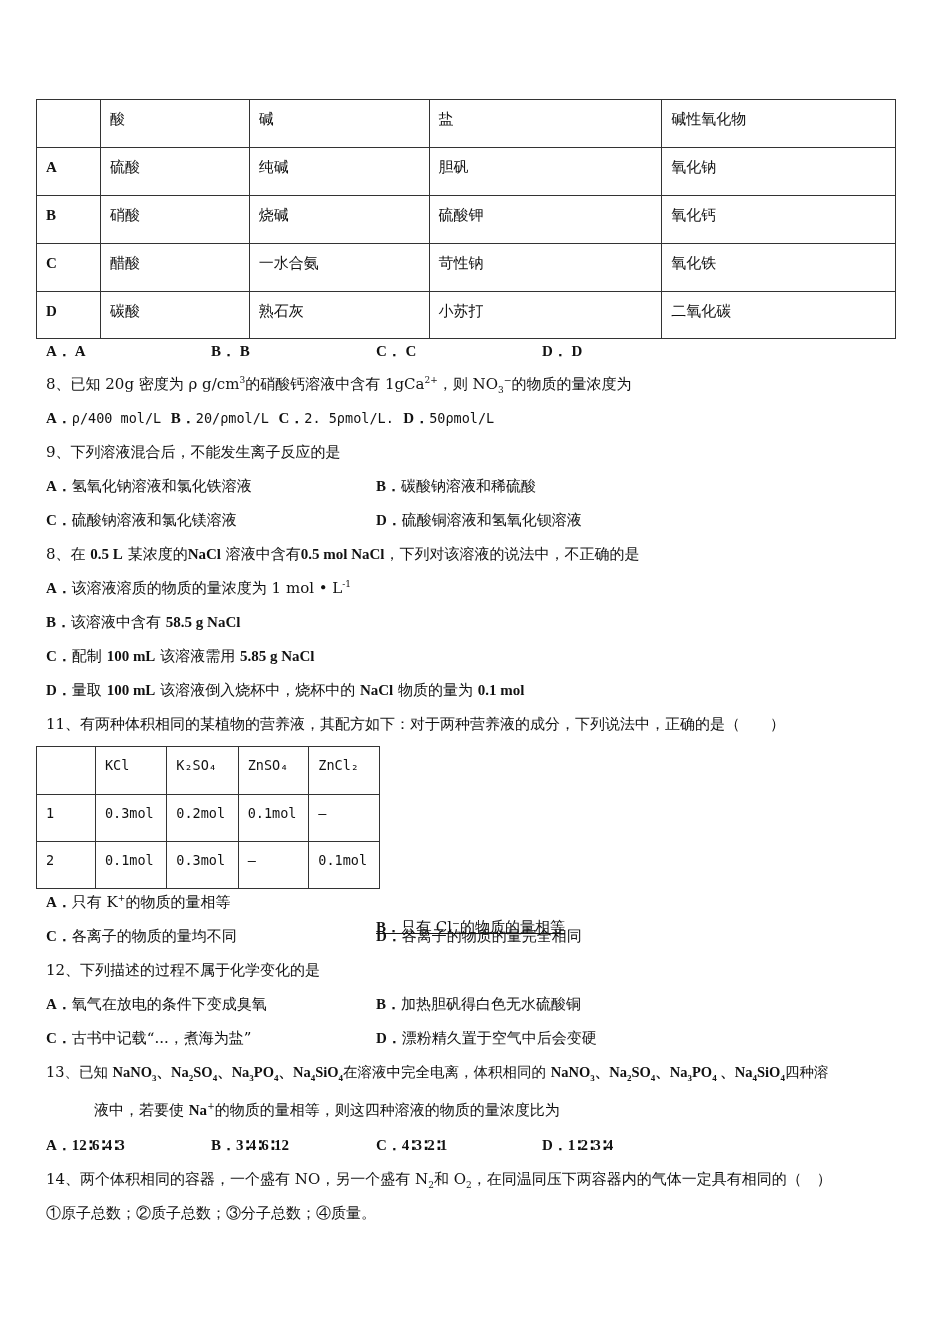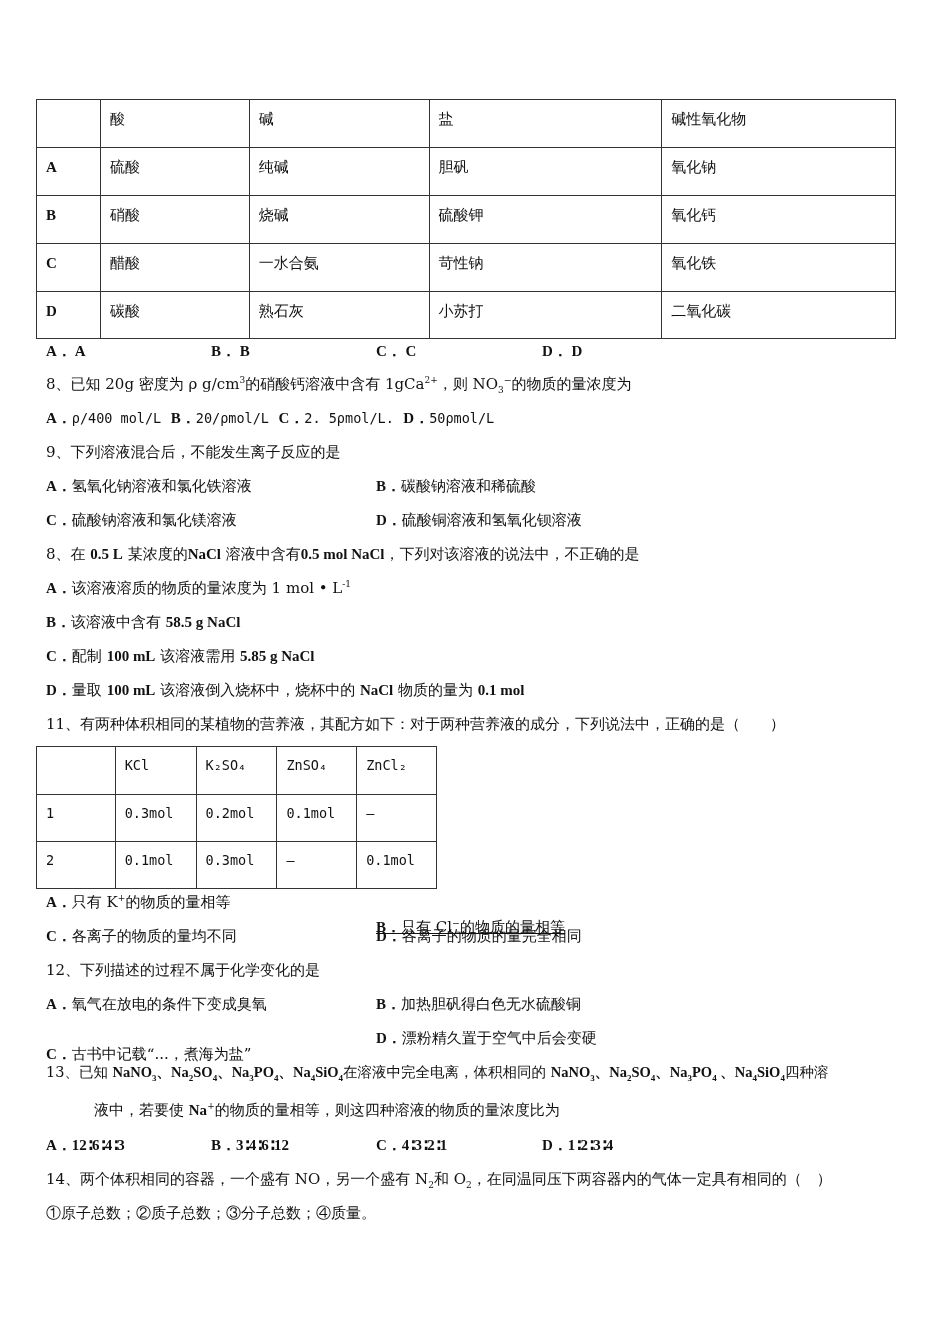--- a/index.html
+++ b/index.html
@@ -158,21 +158,21 @@
   <span class="b">B．</span><span>该溶液中含有 </span><span class="b">58.5 g NaCl</span>
 </div>
 <div class="line" style="top:649px;">
   <span class="b">C．</span><span>配制 </span><span class="b">100 mL</span><span> 该溶液需用 </span><span class="b">5.85 g NaCl</span>
 </div>
 <div class="line" style="top:683px;">
   <span class="b">D．</span><span>量取 </span><span class="b">100 mL</span><span> 该溶液倒入烧杯中，烧杯中的 </span><span class="b">NaCl</span><span> 物质的量为 </span><span class="b">0.1 mol</span>
 </div>
 
 <div class="line" style="top:717px;">11、有两种体积相同的某植物的营养液，其配方如下：对于两种营养液的成分，下列说法中，正确的是（　　）</div>
-<table class="grid t2" style="left:36px; top:746px; width:401px;">
+<table class="grid t2" style="left:36px; top:746px; width:344px;">
   <colgroup>
       <col style="width:74px">
       <col style="width:76px">
       <col style="width:76px">
       <col style="width:75px">
       <col style="width:75px">
     </colgroup>
   <tbody>
       <tr style="height:48px">
     <td>
@@ -228,21 +228,21 @@
 </tbody>
   </table>
 <div class="opt" style="left:46px; top:895px;"><span class="b">A．</span><span>只有 K</span><sup>+</sup><span>的物质的量相等</span></div>
 <div class="opt" style="left:376px; top:920px;text-decoration:underline;"><span class="b">B．</span><span>只有 Cl⁻的物质的量相等</span></div>
 <div class="opt" style="left:46px; top:929px;"><span class="b">C．</span><span>各离子的物质的量均不同</span></div>
 <div class="opt" style="left:376px; top:929px;"><span class="b">D．</span><span>各离子的物质的量完全相同</span></div>
 
 <div class="line" style="top:963px;">12、下列描述的过程不属于化学变化的是</div>
 <div class="opt" style="left:46px; top:997px;"><span class="b">A．</span><span>氧气在放电的条件下变成臭氧</span></div>
 <div class="opt" style="left:376px; top:997px;"><span class="b">B．</span><span>加热胆矾得白色无水硫酸铜</span></div>
-<div class="opt" style="left:46px; top:1031px;margin-top:16px;"><span class="b">C．</span><span>古书中记载“...，煮海为盐”</span></div>
+<div class="opt" style="left:46px; top:1031px;"><span class="b">C．</span><span>古书中记载“...，煮海为盐”</span></div>
 <div class="opt" style="left:376px; top:1031px;"><span class="b">D．</span><span>漂粉精久置于空气中后会变硬</span></div>
 
 <div class="line" style="top:1065px; font-size:14.5px;">
   <span>13、已知 </span><span class="b">NaNO<sub>3</sub>、Na<sub>2</sub>SO<sub>4</sub>、Na<sub>3</sub>PO<sub>4</sub>、Na<sub>4</sub>SiO<sub>4</sub></span><span>在溶液中完全电离，体积相同的 </span><span class="b">NaNO<sub>3</sub>、Na<sub>2</sub>SO<sub>4</sub>、Na<sub>3</sub>PO<sub>4</sub> 、Na<sub>4</sub>SiO<sub>4</sub></span><span>四种溶</span>
 </div>
 <div class="line" style="top:1103px;margin-left:48px;">
   <span>液中，若要使 </span><span class="b">Na</span><sup>+</sup><span>的物质的量相等，则这四种溶液的物质的量浓度比为</span>
 </div>
 <div class="opt b" style="left:46px; top:1138px;"><span>A．</span><span>12∶6∶4∶3</span></div>
 <div class="opt b" style="left:211px; top:1138px;"><span>B．</span><span>3∶4∶6∶12</span></div>

